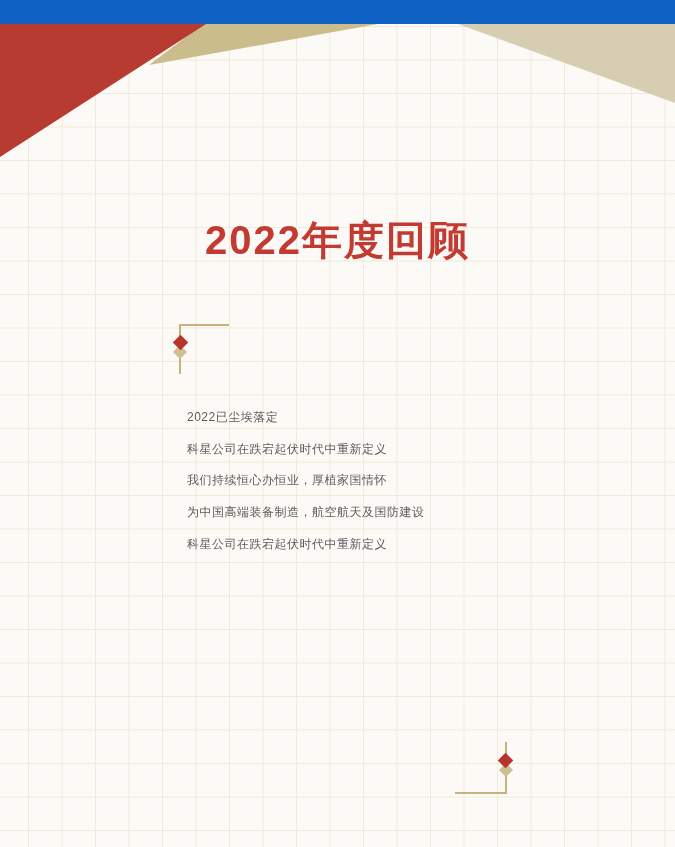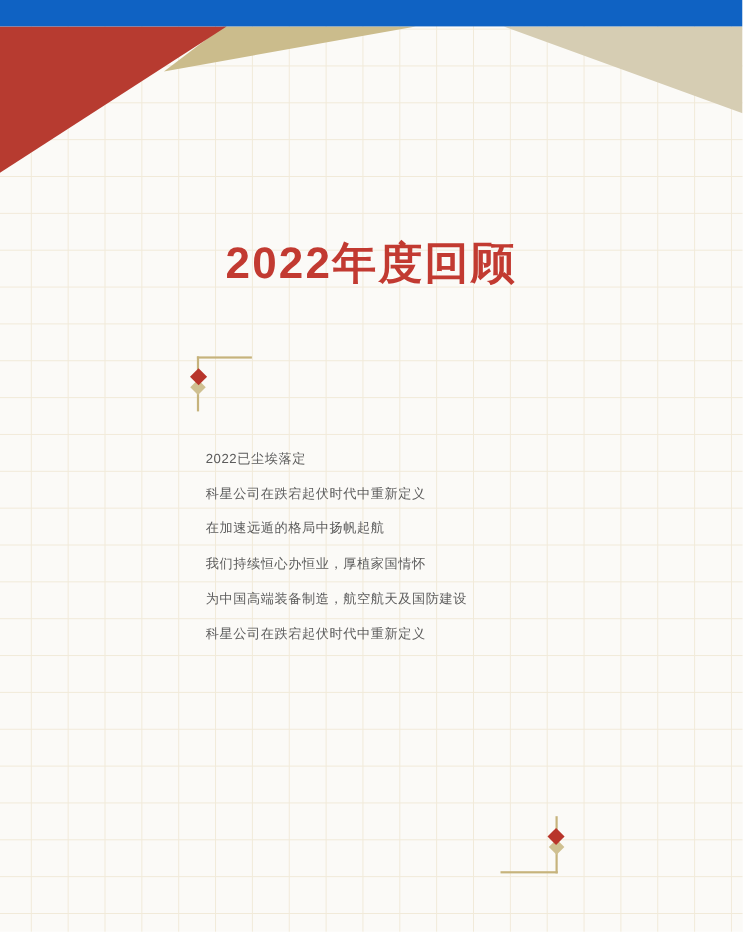--- a/index.html
+++ b/index.html
@@ -85,21 +85,20 @@
   <div class="ornament ornament-tl">
     <span class="h-line"></span>
     <span class="v-line"></span>
     <span class="diamond red"></span>
     <span class="diamond tan"></span>
   </div>
 
   <div class="text-block">
       <div>2022已尘埃落定</div>
       <div>科星公司在跌宕起伏时代中重新定义</div>
-      <div>在加速远遁的格局中扬帆起航</div>
       <div>我们持续恒心办恒业，厚植家国情怀</div>
       <div>为中国高端装备制造，航空航天及国防建设</div>
       <div>科星公司在跌宕起伏时代中重新定义</div>
     </div>
 
   <div class="ornament ornament-br">
     <span class="h-line"></span>
     <span class="v-line"></span>
     <span class="diamond red"></span>
     <span class="diamond tan"></span>

